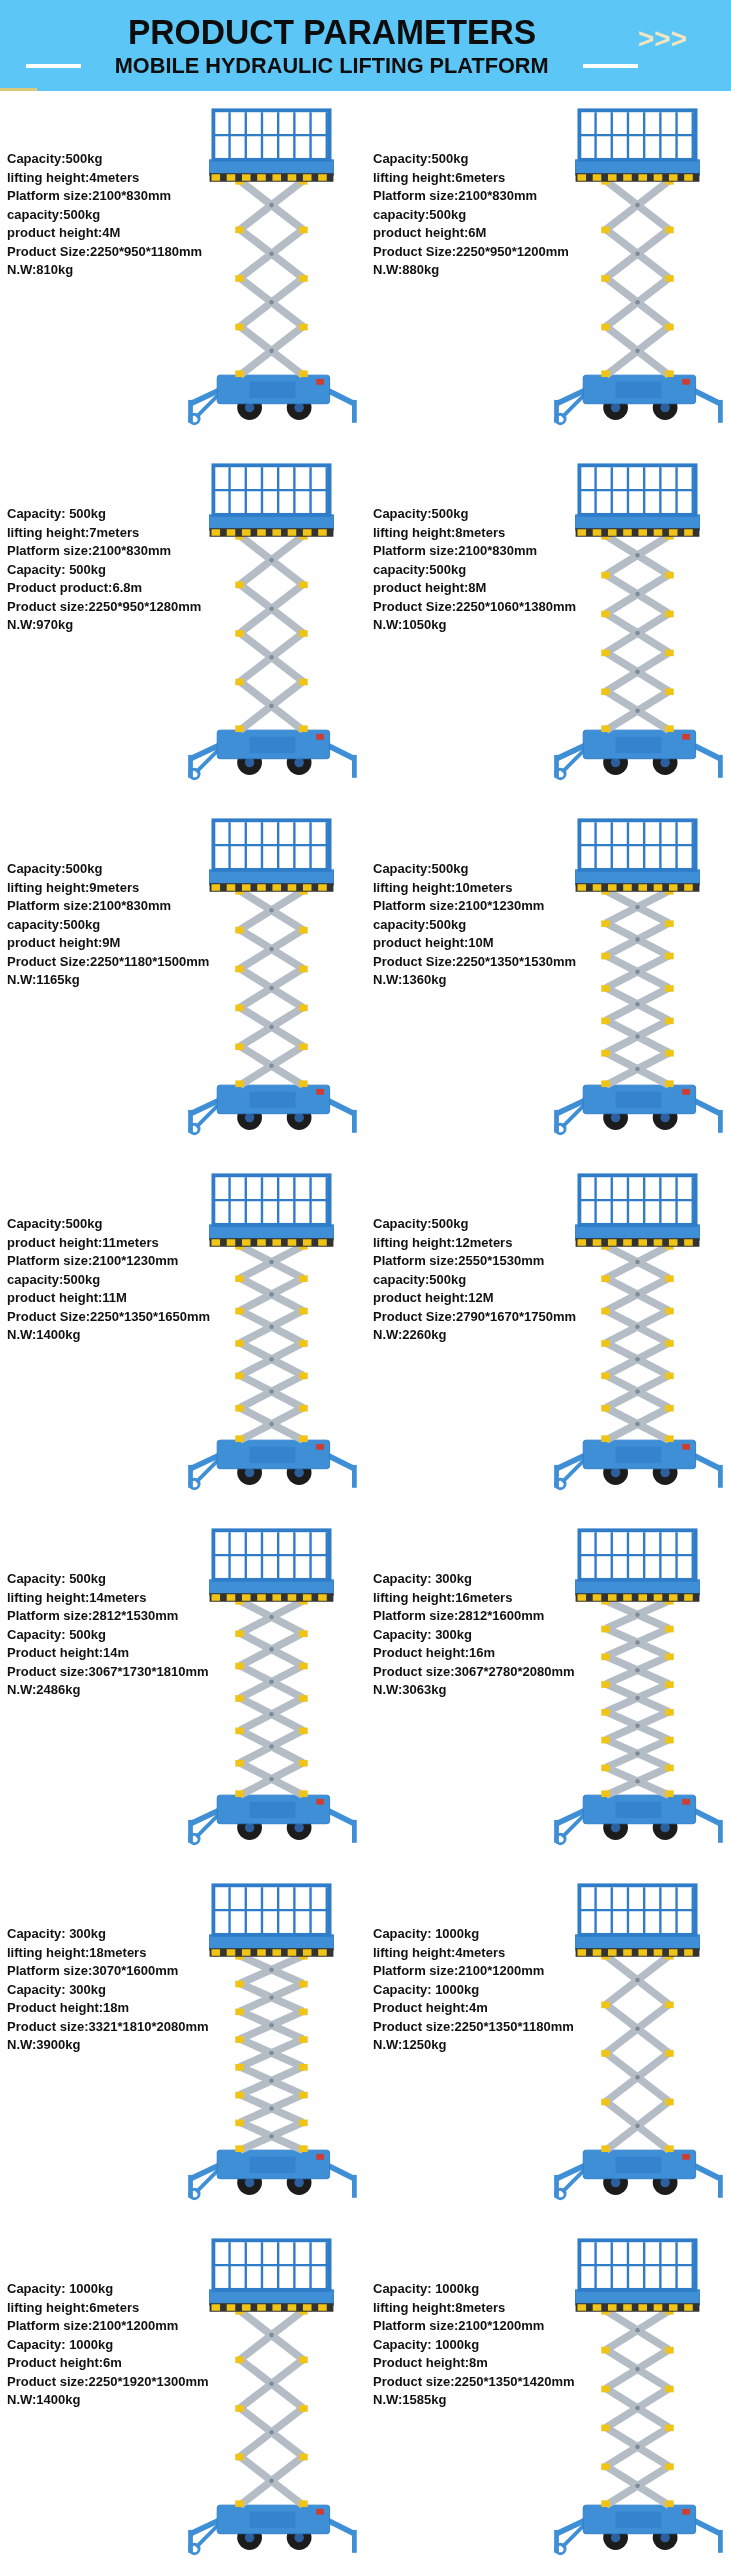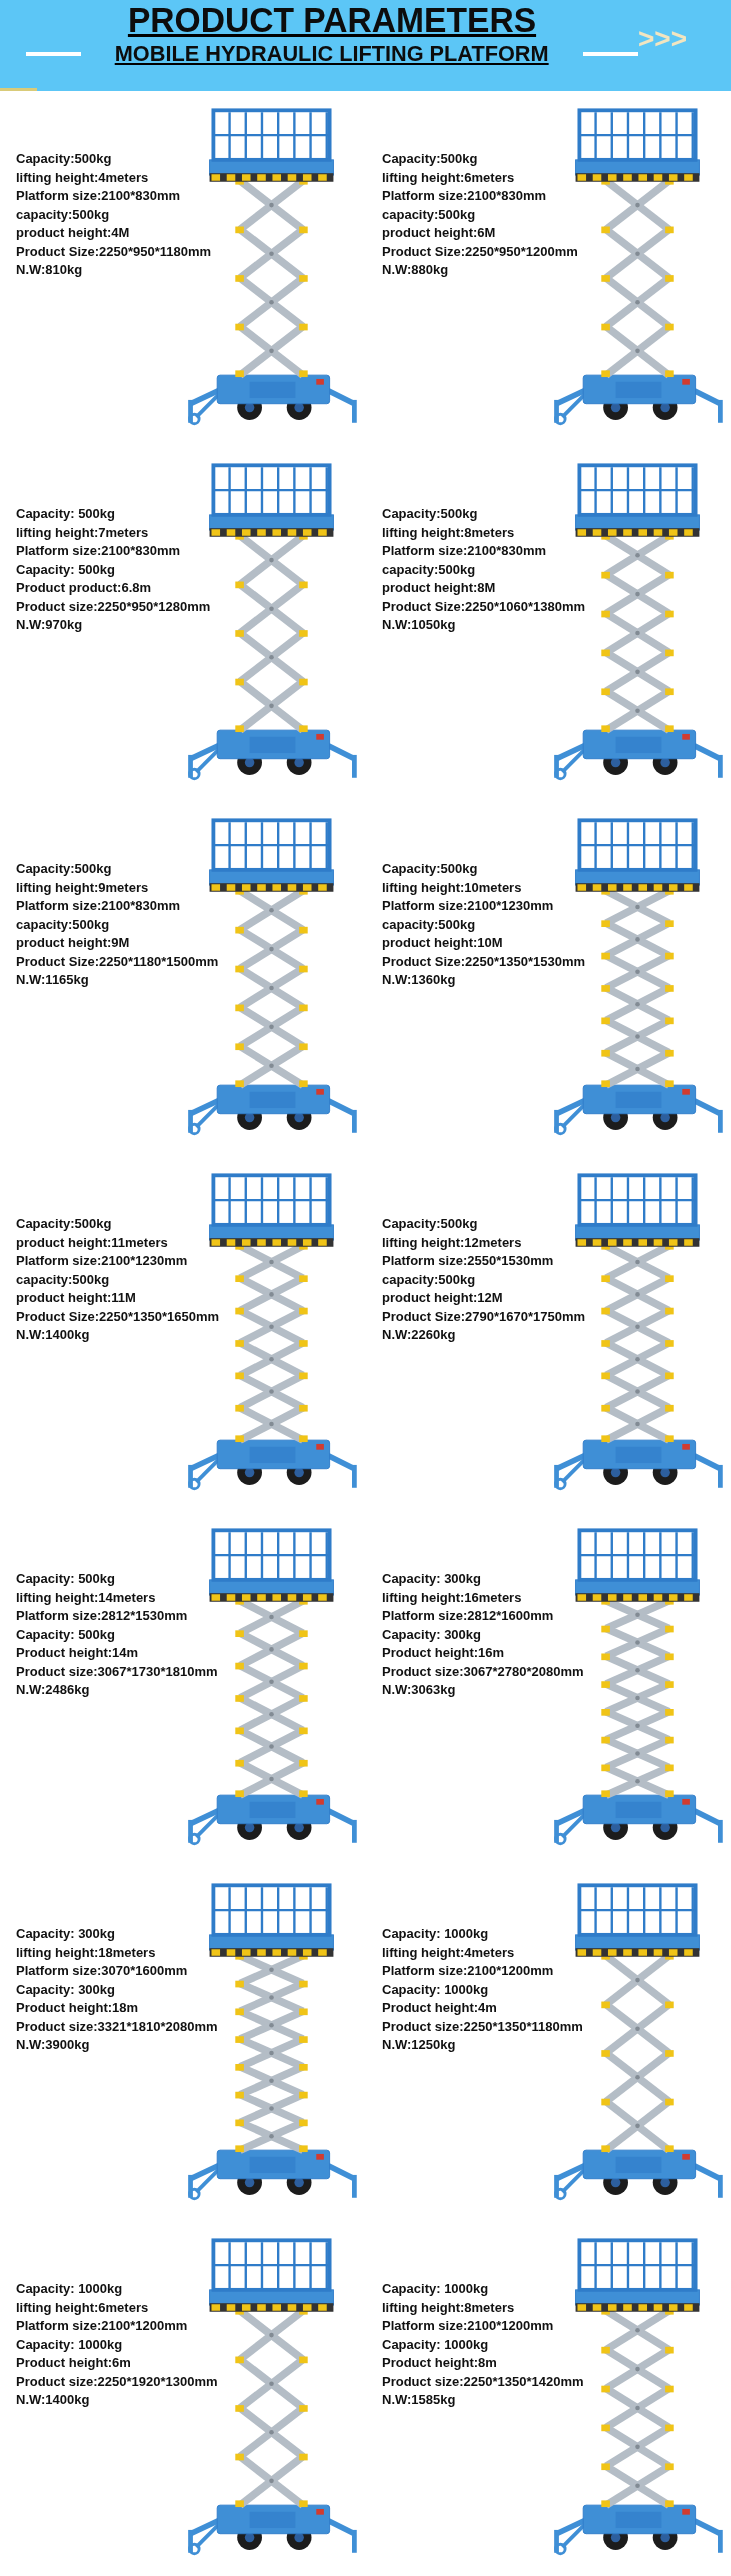--- a/index.html
+++ b/index.html
@@ -1,34 +1,34 @@
 <!DOCTYPE html>
 <html><head>
 <meta charset="utf-8">
 <style>
   html,body{margin:0;padding:0;background:#fff;}
   .page{width:732px;height:2576px;background:#ffffff;overflow:hidden;position:relative;
         font-family:"Liberation Sans", sans-serif;}
 
   
   .banner{height:91px;background:#5cc6f6;position:relative;}
-  .banner-inner{width:664px;margin:0;padding-top:0;text-decoration:underline;}
+  .banner-inner{width:664px;margin:0;padding-top:12px;}
   .title{margin:0;text-align:center;font-size:35px;font-weight:700;color:#0d0d0d;
          letter-spacing:0px;transform:scaleX(.96);transform-origin:center;}
   .subtitle-row{display:flex;align-items:center;justify-content:center;gap:27px;margin-top:1px;}
   .dash{width:55px;height:3.9px;background:#ffffff;flex:none;}
   .subtitle{margin:0;font-size:22.4px;font-weight:700;color:#0d0d0d;transform:scaleX(.97);}
   .chevrons{position:absolute;right:45px;top:25px;color:#f2e5c0;font-size:28px;font-weight:700;
             letter-spacing:0px;line-height:1;}
   .accent-line{position:absolute;left:0;bottom:0;width:37px;height:2.9px;background:#d9cb79;}
 
   
   .grid{display:flex;flex-wrap:wrap;}
   .cell{width:366px;height:355px;display:flex;box-sizing:border-box;position:relative;}
-  .specs{flex:none;width:193px;margin:59px 0 0 16px;font-size:13px;font-weight:700;
+  .specs{flex:none;width:193px;margin:59px 0 0 7px;font-size:13px;font-weight:700;
          line-height:18.5px;color:#111;white-space:nowrap;z-index:2;}
   .spec-line{white-space:nowrap;}
   .figure{flex:1;display:flex;justify-content:flex-end;align-items:flex-start;
           padding-right:3.9px;margin-left:-35px;z-index:1;}
   .figure svg{margin-top:7.8px;}
 </style>
 </head>
 <body>
 
 <div class="page">

